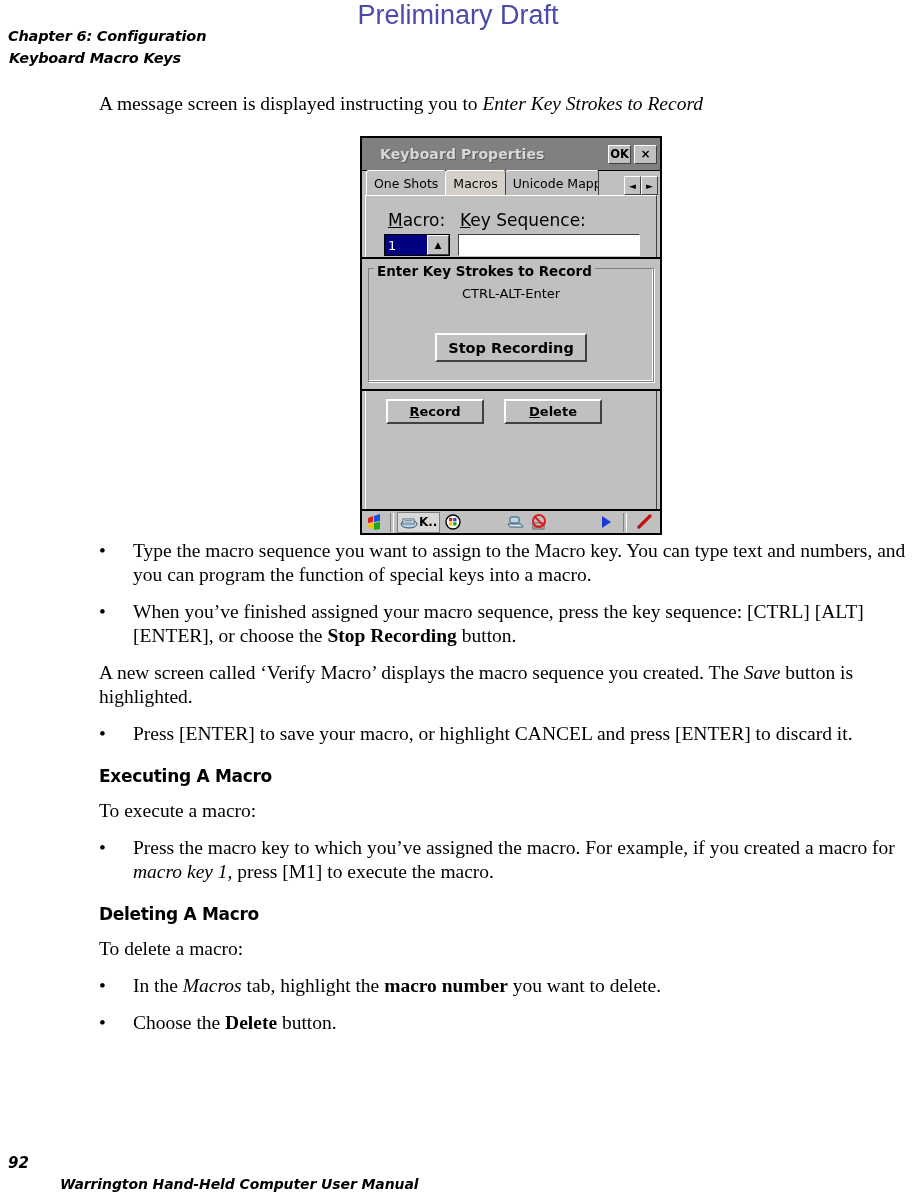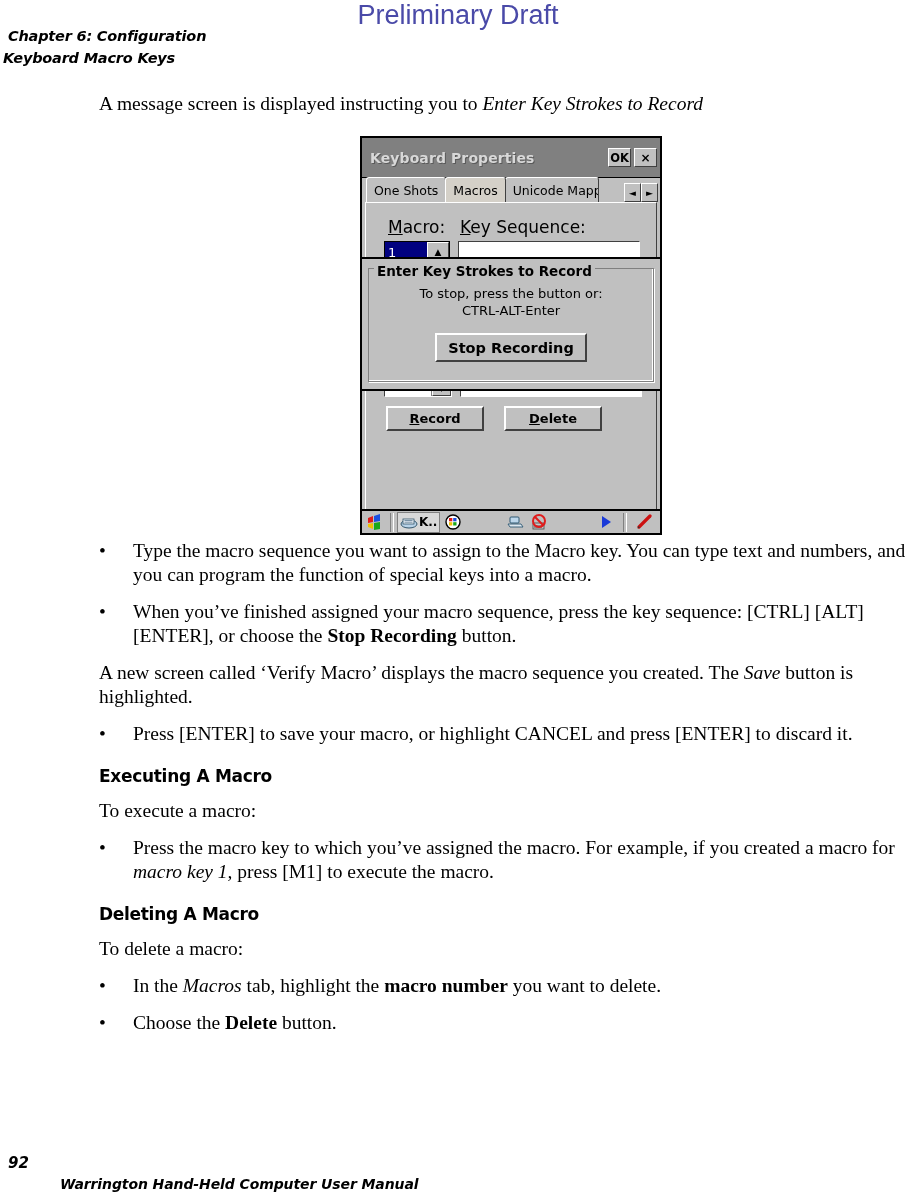--- a/index.html
+++ b/index.html
@@ -35,21 +35,21 @@
     font-family: "DejaVu Sans", sans-serif;
     font-style: italic;
     font-size: 14.5px;
     font-weight: 600;
     letter-spacing: -0.2px;
     color: #000;
     white-space: nowrap;
   }
   .section-line {
     position: absolute;
-    left: 3px;
+    left: 9px;
     top: 50px;
     font-family: "DejaVu Sans", sans-serif;
     font-style: italic;
     font-size: 14.5px;
     font-weight: 700;
     letter-spacing: -0.2px;
     color: #000;
     white-space: nowrap;
   }
 
@@ -120,25 +120,25 @@
     height: 399px;
     background: #c0c0c0;
     border: 2px solid #000;
     box-sizing: border-box;
     font-family: "DejaVu Sans", sans-serif;
     font-size: 12.5px;
     color: #000;
   }
   
   .titlebar {
-    height: 40px;
+    height: 33px;
     background: #808080;
     display: flex;
     align-items: center;
-    padding-left: 8px;
+    padding-left: 18px;
     box-sizing: border-box;
     border-bottom: 1px solid #000;
   }
   .titlebar-text {
     flex: 1 1 auto;
     color: #d8d8d8;
     font-weight: 700;
     font-size: 14px;
     letter-spacing: 0.1px;
     text-shadow: 1px 1px 0 #5a5a5a;
@@ -502,21 +502,20 @@
         <span class="underline-char">D</span>
         <span>elete</span>
       </div>
 
   </div>
 
   <div class="modal">
     <div class="groupbox"></div>
     <div class="groupbox-title" style="left:12px; top:4px;">Enter Key Strokes to Record</div>
     <div class="modal-msg">
-      <div>To stop, press the button or:</div>
       <div>CTRL-ALT-Enter</div>
     </div>
     <div class="btn3d btn-stop">Stop Recording</div>
   </div>
 
   <div class="taskbar">
     <div class="tb-item" style="padding:0 4px;">
       <svg class="ico" width="17" height="17" viewBox="0 0 17 17">
         <polygon points="2,4 7,2 7,8 2,9" fill="#e01b1b"></polygon>
         <polygon points="8,2 14,0 14,7 8,8" fill="#1b4fe0"></polygon>

